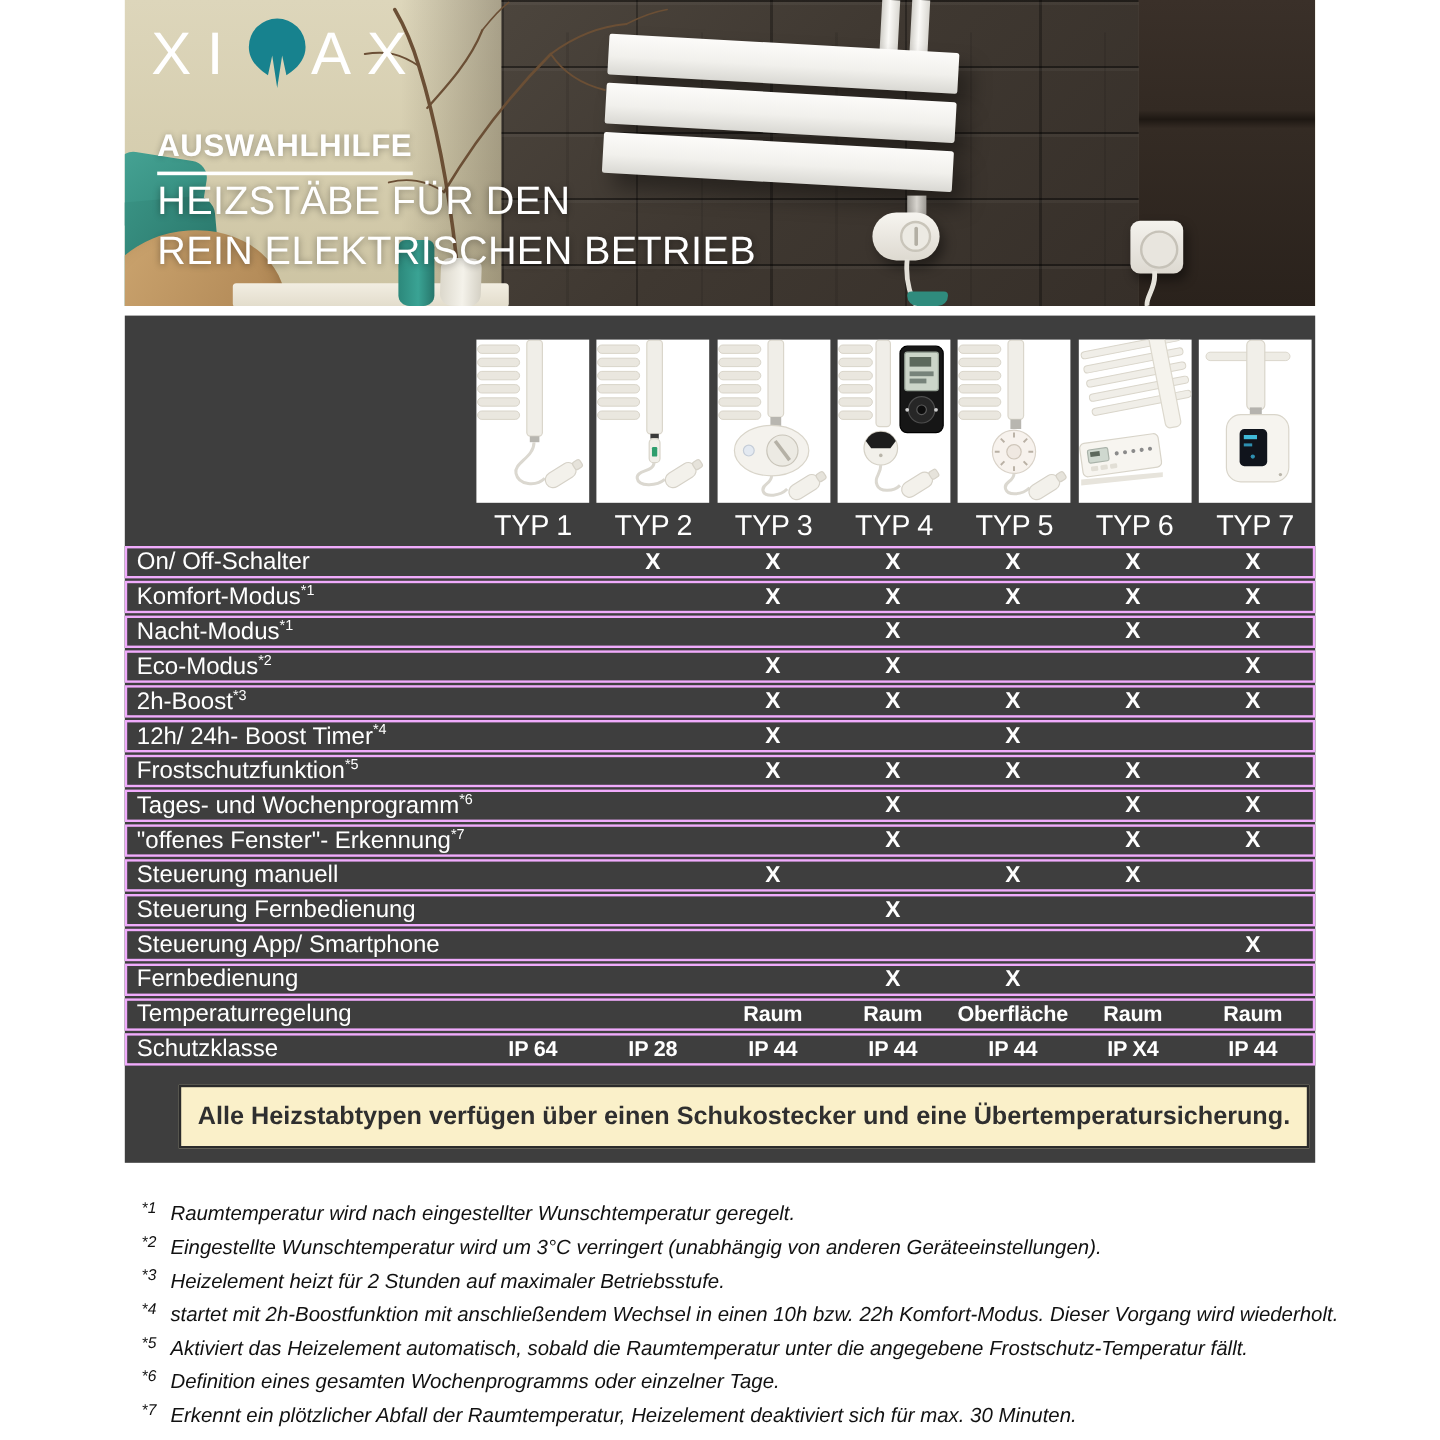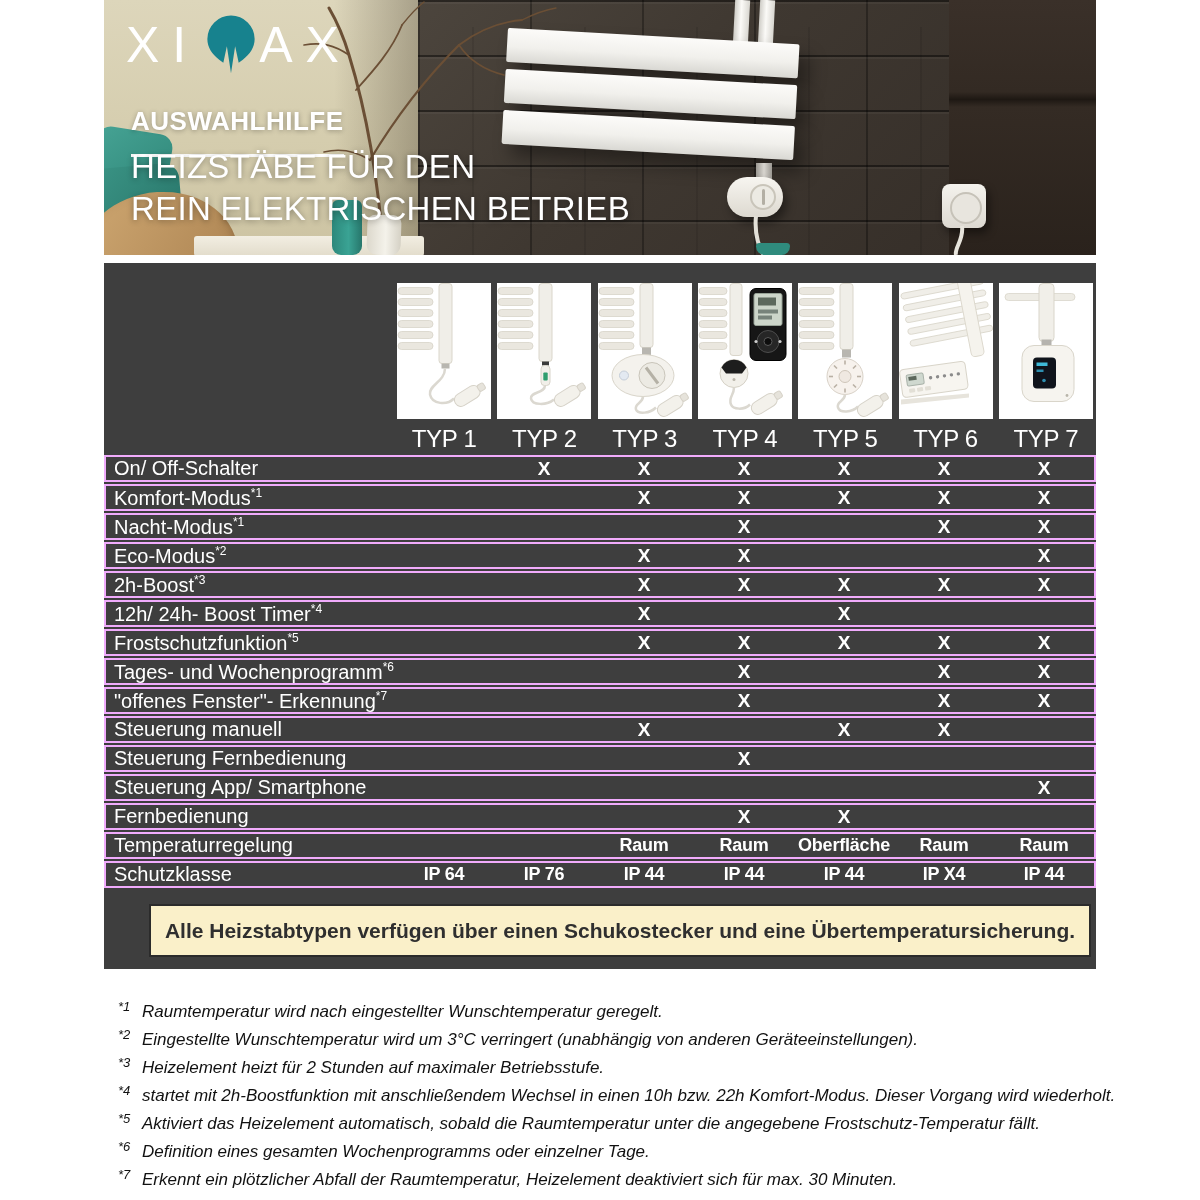--- a/index.html
+++ b/index.html
@@ -36,21 +36,21 @@
   .towel1 { position:absolute; left:-10px; top:130px; width:76px; height:62px; background:linear-gradient(135deg,#46a394,#2f8678); border-radius:14px; transform:rotate(9deg); }
   .towel2 { position:absolute; left:-14px; top:166px; width:92px; height:92px; background:linear-gradient(135deg,#3b9586,#256f64); border-radius:16px; transform:rotate(-5deg); }
   .chair { position:absolute; left:-24px; top:192px; width:158px; height:130px; background:linear-gradient(135deg,#cfa872,#a87f4e); border-radius:55% 60% 12px 12px; transform:rotate(-13deg); box-shadow:inset 0 -8px 12px rgba(90,60,25,.5); }
   .table-surface { position:absolute; left:90px; top:236px; width:230px; height:20px; background:linear-gradient(180deg,#f2eee2,#e2dccb); border-radius:3px; }
   .vase-teal { position:absolute; left:228px; top:200px; width:30px; height:55px; background:linear-gradient(90deg,#2c887b,#3aa394 55%,#27766b); border-radius:6px 6px 9px 9px; }
   .vase-white { position:absolute; left:263px; top:215px; width:34px; height:40px; background:linear-gradient(90deg,#dcd8cc,#f4f2ea 55%,#d5d1c5); border-radius:8px 8px 10px 10px; transform:rotate(2deg); }
   .bowl-teal { position:absolute; left:652px; top:243px; width:34px; height:12px; background:#2f8b7d; border-radius:4px 4px 10px 10px; }
 
   .logo { position:absolute; left:22px; top:14px; display:flex; align-items:center; color:#fff; font-size:50px; letter-spacing:13px; font-weight:400; }
   .logo svg { margin:0 2px 0 6px; }
-  .hero-subtitle { position:absolute; left:27px; top:106px; color:#fff; font-size:26px; font-weight:bold; letter-spacing:.5px; border-bottom:3px solid #fff; padding-bottom:17px; text-shadow:0 1px 5px rgba(0,0,0,.30); }
+  .hero-subtitle { position:absolute; left:27px; top:106px; color:#fff; font-size:26px; font-weight:bold; letter-spacing:.5px; border-bottom:3px solid #fff; padding-bottom:6px; text-shadow:0 1px 5px rgba(0,0,0,.30); }
   .hero-title { position:absolute; left:27px; top:146px; color:#fff; font-size:33px; font-weight:normal; line-height:42px; letter-spacing:.3px; text-shadow:0 1px 6px rgba(0,0,0,.40); }
 
   
   .table-block { position:absolute; left:104px; top:263px; width:992px; height:706px; background:#3e3e3e; }
   .products-row { position:absolute; left:0; top:20px; right:0; display:flex; }
   .spacer { width:290px; flex:none; }
   .pcol { flex:1; display:flex; justify-content:center; }
   .product-box { width:94px; height:136px; background:#fff; overflow:hidden; }
   .types-row { position:absolute; left:0; top:160px; right:0; height:32px; display:flex; align-items:center; }
   .type-label { flex:1; text-align:center; color:#fff; font-weight:normal; font-size:24px; letter-spacing:-.3px; }
@@ -462,21 +462,21 @@
           <div class="cell"></div>
           <div class="cell word">Raum</div>
           <div class="cell word">Raum</div>
           <div class="cell word">Oberfläche</div>
           <div class="cell word">Raum</div>
           <div class="cell word">Raum</div>
         </div>
         <div class="feature-row">
           <div class="row-label">Schutzklasse</div>
           <div class="cell word">IP 64</div>
-          <div class="cell word">IP 76</div>
+          <div class="cell word">IP 28</div>
           <div class="cell word">IP 44</div>
           <div class="cell word">IP 44</div>
           <div class="cell word">IP 44</div>
           <div class="cell word">IP X4</div>
           <div class="cell word">IP 44</div>
         </div>
       </div>
 
     <div class="note-bar">
       <span>Alle Heizstabtypen verfügen über einen Schukostecker und eine Übertemperatursicherung.</span>

